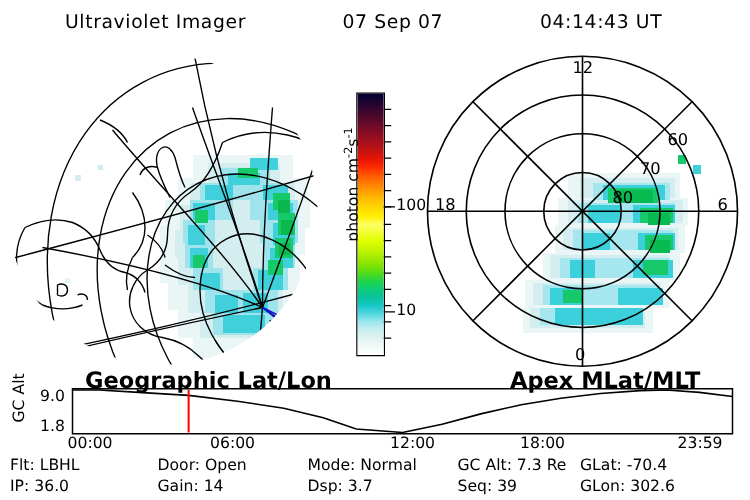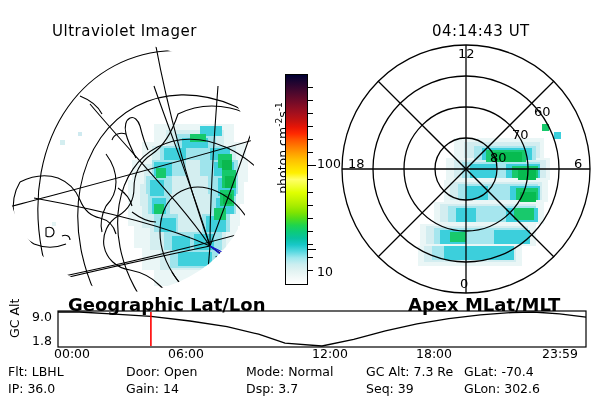--- a/index.html
+++ b/index.html
@@ -4,21 +4,21 @@
 <style>
   html,body{margin:0;padding:0;background:#ffffff;}
   body{width:600px;height:400px;overflow:hidden;
        font-family:"DejaVu Sans","Liberation Sans",sans-serif;color:#000;}
   #stage{position:relative;width:600px;height:400px;}
 
   .abs{position:absolute;}
   .nosel{user-select:none;}
 
   
-  #header{top:18px;left:0;width:584px;height:26px;}
+  #header{top:4px;left:0;width:584px;height:26px;}
   #header span{position:absolute;font-size:15px;letter-spacing:.5px;white-space:nowrap;}
   #hdr-title{left:52px;top:4px;}
   #hdr-date{left:274px;top:4px;}
   #hdr-time{left:432px;top:4px;text-align:center;}
 
   
   #geo-panel{left:4px;top:42px;width:252px;height:252px;}
   #mlt-panel{left:334px;top:42px;width:262px;height:252px;}
   #cbar-panel{left:256px;top:44px;width:78px;height:250px;}
 
@@ -57,20 +57,21 @@
   .frow1{top:0;} .frow2{top:17px;}
   .fc0{left:8px;} .fc1{left:126px;} .fc2{left:246px;} .fc3{left:366px;} .fc4{left:464px;}
 </style>
 </head>
 <body>
 
 <div id="stage">
 
   <div id="header" class="abs nosel">
     <span id="hdr-title">Ultraviolet Imager</span>
+    <span id="hdr-date">07 Sep 07</span>
     <span id="hdr-time">04:14:43 UT</span>
   </div>
 
   <div id="geo-panel" class="abs">
     <svg width="252" height="252" viewBox="0 0 252 252">
       <defs>
         <clipPath id="geoClip">
             <circle cx="126" cy="126" r="124"></circle>
           </clipPath>
       </defs>
@@ -232,21 +233,21 @@
         <div class="cbtick" style="top: 147.6px; width: 6px;"></div>
         <div class="cbtick" style="top: 160.6px; width: 6px;"></div>
         <div class="cbtick" style="top: 173.7px; width: 6px;"></div>
         <div class="cbtick" style="top: 186.8px; width: 6px;"></div>
         <div class="cbtick" style="top: 199.8px; width: 6px;"></div>
         <div class="cbtick" style="top: 212.9px; width: 6px;"></div>
         <div class="cbtick" style="top: 225.9px; width: 6px;"></div>
         <div class="cbtick" style="top: 120.9px; width: 9px; height: 1.4px;"></div>
         <div class="cblabel" style="top: 113.9px;">100</div>
         <div class="cbtick" style="top: 204.5px; width: 9px; height: 1.4px;"></div>
-        <div class="cblabel" style="top: 197.5px; margin-top: 24px;">10</div>
+        <div class="cblabel" style="top: 197.5px;">10</div>
       </div>
   </div>
 
   <div id="mlt-panel" class="abs">
     <svg width="262" height="252" viewBox="0 0 262 252">
       <defs>
         <clipPath id="mltClip">
             <circle cx="132" cy="127" r="124"></circle>
           </clipPath>
       </defs>

